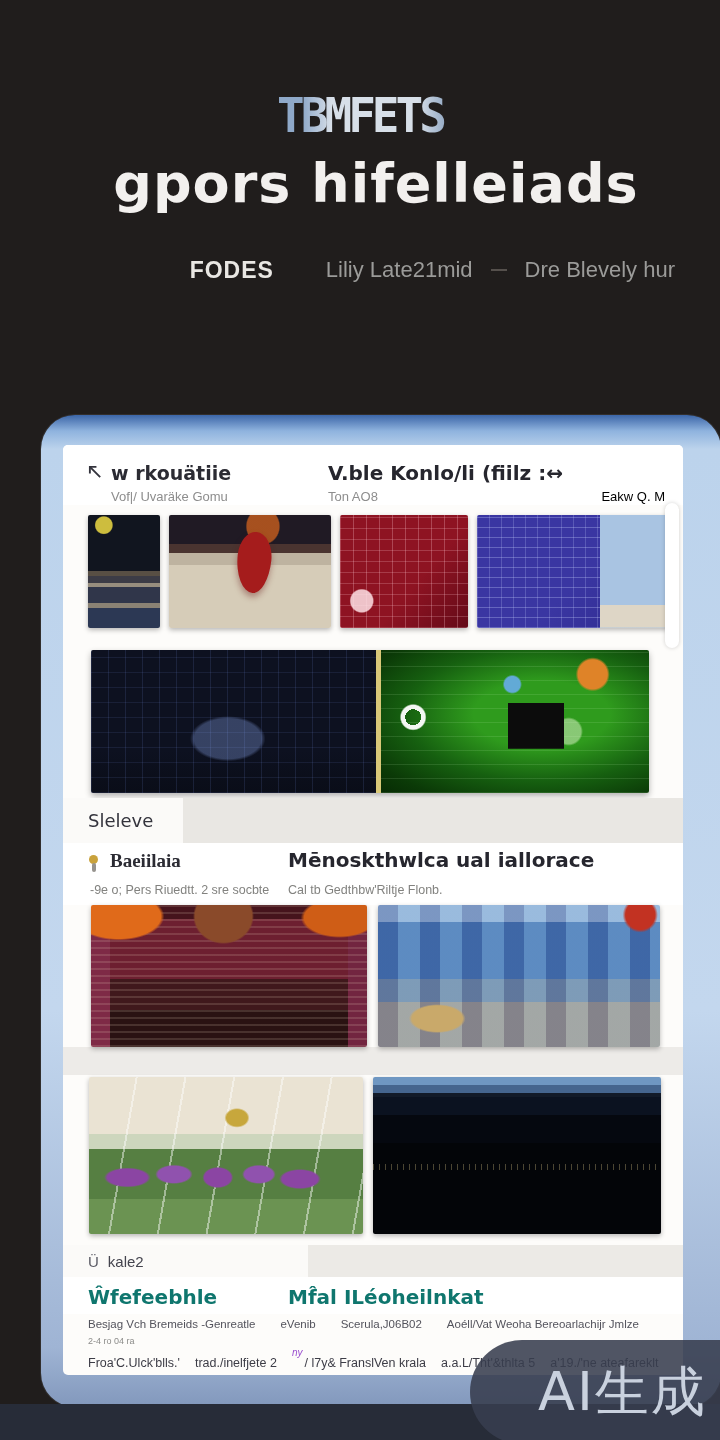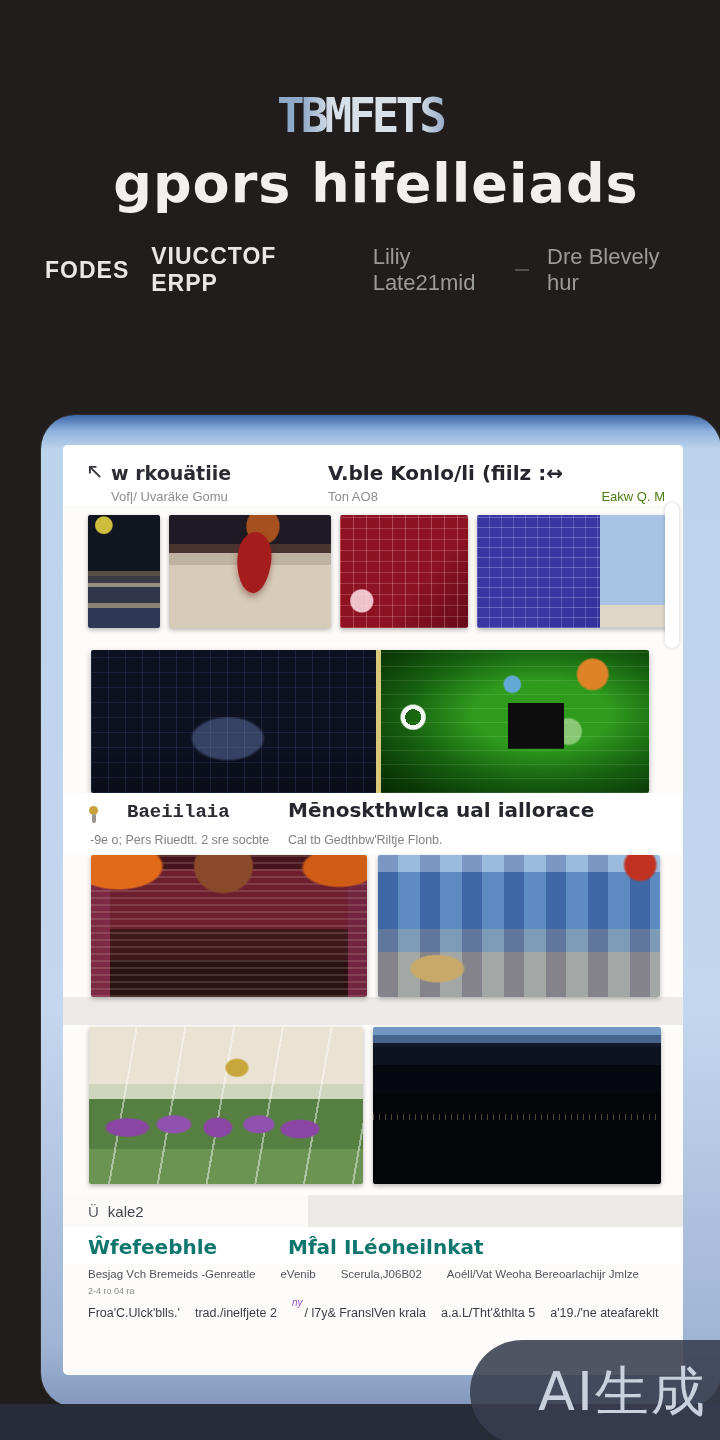--- a/index.html
+++ b/index.html
@@ -50,21 +50,21 @@
     display:grid;grid-template-columns:230px 1fr auto;grid-template-rows:auto auto;
     column-gap:10px;row-gap:3px;align-items:baseline;background:#fff;
   }
   .hdr-left{display:flex;align-items:center;gap:8px;}
   .hdr-icon{width:15px;height:15px;flex:0 0 15px;cursor:pointer;}
   .hdr-icon svg{display:block;width:100%;height:100%;}
   .t-main{font-family:"DejaVu Sans", sans-serif;font-weight:bold;font-size:19px;color:#2b2b33;}
   .t-center{font-family:"DejaVu Sans", sans-serif;font-weight:bold;font-size:20px;color:#26262e;}
   .s-sub{font-size:13px;color:#8d8d8d;}
   .hdr-sub-left{padding-left:23px;}
-  .hdr-sub-right{justify-self:end;color:#4d7c0f;}
+  .hdr-sub-right{justify-self:end;color:#000000;}
   
   .row1{margin:10px 0 0 25px;display:flex;gap:9px;height:113px;}
   .im{border-radius:2px;box-shadow:0 2px 5px rgba(0,0,0,.28);flex:0 0 auto;cursor:pointer;}
   .w72{width:72px;height:113px;} .w162{width:162px;height:113px;}
   .w128{width:128px;height:113px;} .w192{width:192px;height:113px;}
   .im-t1{background-image:
     radial-gradient(circle at 22% 9%,#cdbd3e 0 7%,rgba(0,0,0,0) 8%),
     linear-gradient(180deg,#11151f 0 50%,#584f44 50% 54%,#3c3c46 54% 60%,#978e7e 60% 64%,#30364a 64% 78%,#8a8274 78% 82%,#2c3854 82% 100%);}
   .im-t2{position:relative;overflow:hidden;background-image:
     radial-gradient(ellipse at 58% 10%,rgba(190,90,30,.85) 0 12%,rgba(0,0,0,0) 13%),
@@ -111,21 +111,21 @@
     background:linear-gradient(90deg,#fbfaf8 0 120px,#e9e7e3 120px);}
   .tabstrip1 .tab-label{padding-left:25px;font-family:"DejaVu Sans",sans-serif;
     font-size:18px;color:#33333c;cursor:pointer;}
   
   .entry{height:62px;box-sizing:border-box;padding:5px 18px 0 25px;background:#fff;
     display:grid;grid-template-columns:22px 178px 1fr;grid-template-rows:auto auto;
     row-gap:2px;align-items:baseline;cursor:pointer;}
   .pin{width:11px;height:18px;position:relative;align-self:center;}
   .pin::before{content:"";position:absolute;left:1px;top:0;width:9px;height:9px;border-radius:50%;background:#c9a23c;}
   .pin::after{content:"";position:absolute;left:3.5px;top:8px;width:4px;height:9px;border-radius:2px;background:#96938e;}
-  .entry-title{font-family:Liberation Mono, monospace;font-weight:bold;font-size:19px;color:#2b2b33;margin-left:17px;}
+  .entry-title{font-family:Liberation Serif, serif;font-weight:bold;font-size:19px;color:#2b2b33;}
   .entry-detail{font-family:"DejaVu Sans",sans-serif;font-weight:bold;font-size:20px;color:#26262e;}
   .entry-sub{grid-column:1 / span 2;font-size:12.5px;color:#82827f;padding-left:2px;}
   .entry-sub2{font-size:12.5px;color:#82827f;}
   
   .row2{margin:0 0 0 28px;display:flex;gap:11px;height:142px;}
   .row3{margin:2px 0 0 26px;display:flex;gap:10px;height:157px;}
   .w276{width:276px;height:142px;} .w282{width:282px;height:142px;}
   .w274{width:274px;height:157px;} .w288{width:288px;height:157px;}
   .gapstrip{height:28px;background:#edebe8;}
   .im-hall{background-image:
@@ -185,21 +185,20 @@
   .watermark span{font-family:"DejaVu Sans",sans-serif;font-size:54px;color:#c9d1de;letter-spacing:2px;}
 </style>
 </head>
 <body>
 
 <div class="banner">
   <div class="logo">TBMFETS</div>
   <h1 class="page-title">gpors hifelleiads</h1>
   <nav class="nav">
     <span class="nav-a">FODES</span>
-    <span class="nav-a">VIUCCTOF ERPP</span>
     <span class="nav-gap"></span>
     <span class="nav-b">Liliy Late21mid</span>
     <span class="nav-sep"></span>
     <span class="nav-b">Dre Blevely hur</span>
   </nav>
 </div>
 
 <div class="card">
   <div class="card-inner">
 
@@ -225,20 +224,23 @@
       <div class="im im-t2 w162" aria-label="gymnastics hall with red vaulting figure"></div>
       <div class="im im-t3 w128" aria-label="red monochrome sketch of gym equipment"></div>
       <div class="im im-t4 w192" aria-label="indigo sketch of venue interior with light wall"></div>
     </div>
 
     <div class="feature">
       <div class="im-b1" aria-label="dark stadium wireframe sketch"></div>
       <div class="im-b2" aria-label="green neon sketch of table and machine"></div>
     </div>
 
+    <div class="tabstrip1">
+      <span class="tab-label">Sleleve</span>
+    </div>
 
     <div class="entry">
       <span class="pin"></span>
       <span class="entry-title">Baeiilaia</span>
       <span class="entry-detail">Mēnoskthwlca ual iallorace</span>
       <span class="entry-sub">-9e o; Pers Riuedtt. 2 sre socbte</span>
       <span class="entry-sub2">Cal tb Gedthbw'Riltje Flonb.</span>
     </div>
 
     <div class="row2">

